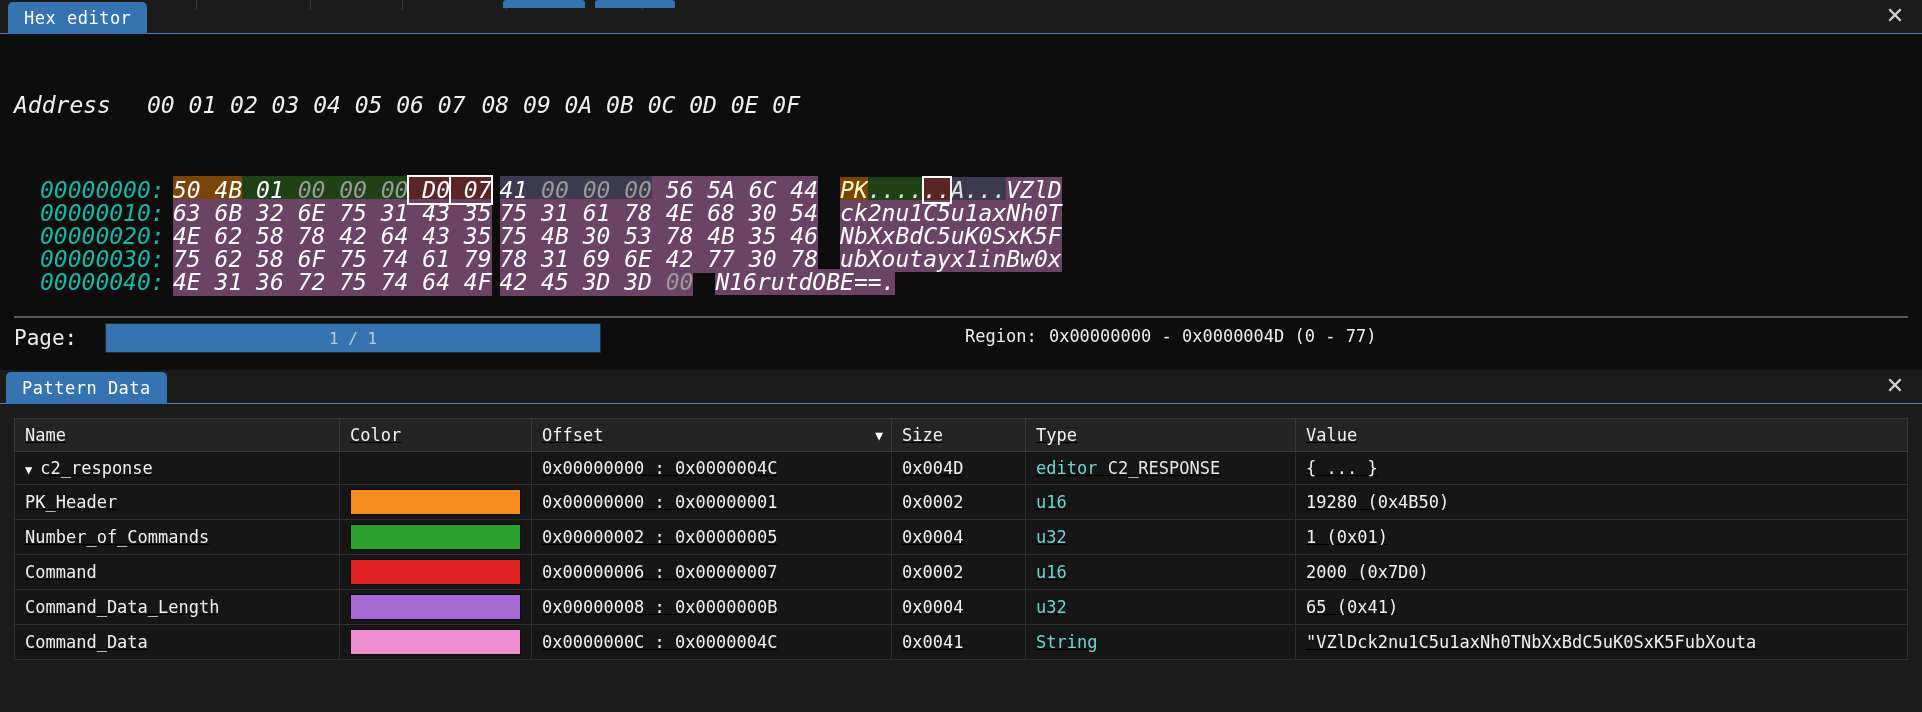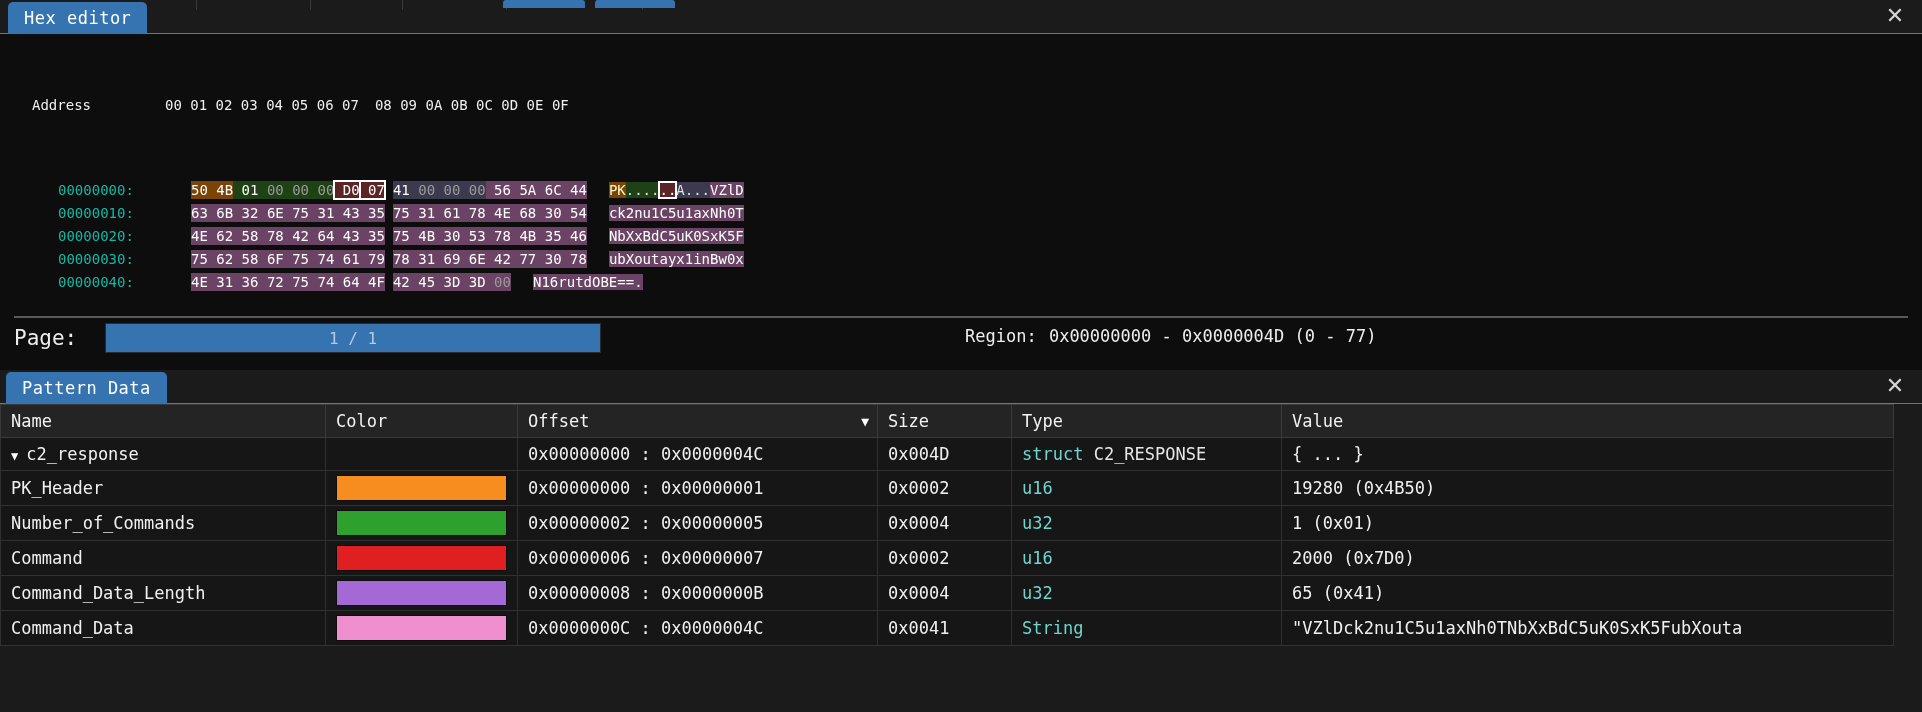--- a/index.html
+++ b/index.html
@@ -43,25 +43,26 @@
     width: 26px; height: 26px;
     color: #d6d6d6; font-size: 22px; line-height: 24px; text-align: center;
     font-family: "DejaVu Sans", "Liberation Sans", sans-serif;
     cursor: pointer;
   }
 
   
   .hexpane { position: relative; background: #0d0d0d; height: 336px; padding: 0; }
   .hexgrid {
     position: absolute;
-    left: 32px; top: 14px;
-    font-size: 14px;
+    left: 14px; top: 14px;
+    font-size: 23px;
     color: #e9e9e9;
     white-space: pre;
     line-height: 23px;
+    font-style: italic;
   }
   .hdr { color: #f0f0f0; margin-bottom: 16px; }
   .hdr .addrlbl { display: inline-block; width: 133px; }
   .hdr .grp { letter-spacing: 0px; }
   .hdr .grp2 { margin-left: 16px; }
 
   .hexrow { height: 23px; }
   .addr { display: inline-block; width: 133px; color: #14b8a6; margin-left: 26px; }
 
   .byte { padding: 1px 0px; }
@@ -94,23 +95,25 @@
     background: #3574b0; border: 1px solid #2c2c2c;
     display: flex; align-items: center; justify-content: center;
     color: #b8c9dd; font-size: 16px;
   }
   .rightcol { position: absolute; left: 965px; font-size: 17px; color: #ededed; }
 
   
   .patpane { background: #1b1b1b; position: relative; }
   table.pdata {
     width: calc(100% - 28px);
+    margin: 14px;
     border-collapse: collapse;
     font-size: 17px;
     table-layout: fixed;
+    text-decoration: underline;
   }
   table.pdata th {
     background: #242424;
     color: #f2f2f2;
     font-weight: normal;
     text-align: left;
     padding: 6px 10px;
     border: 1px solid #3a3a3a;
     height: 33px;
     position: relative;
@@ -210,21 +213,21 @@
           <th><span>Type</span></th>
           <th><span>Value</span></th>
         </tr>
       </thead>
     <tbody id="pdbody">
         <tr>
           <td class="indent1"><span class="tri">▼</span><span>c2_response</span></td>
           <td></td>
           <td>0x00000000 : 0x0000004C</td>
           <td>0x004D</td>
-          <td><span class="ctype">struct</span><span class="cstruct-name"> C2_RESPONSE</span></td>
+          <td><span class="ctype">editor</span><span class="cstruct-name"> C2_RESPONSE</span></td>
           <td>{ ... }</td>
         </tr>
         <tr>
           <td class="indent2"><span>PK_Header</span></td>
           <td>
             <span class="swatch" style="background: rgb(247, 141, 30);"></span>
           </td>
           <td>0x00000000 : 0x00000001</td>
           <td>0x0002</td>
           <td><span class="ctype">u16</span></td>

